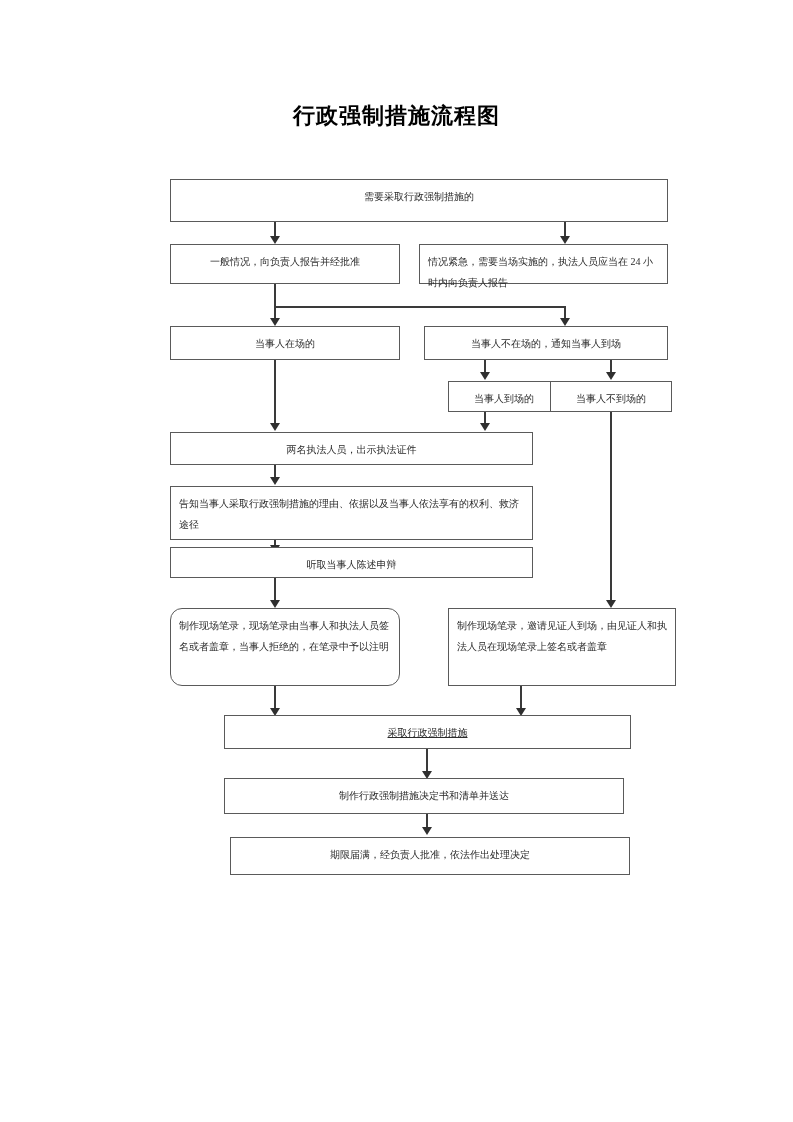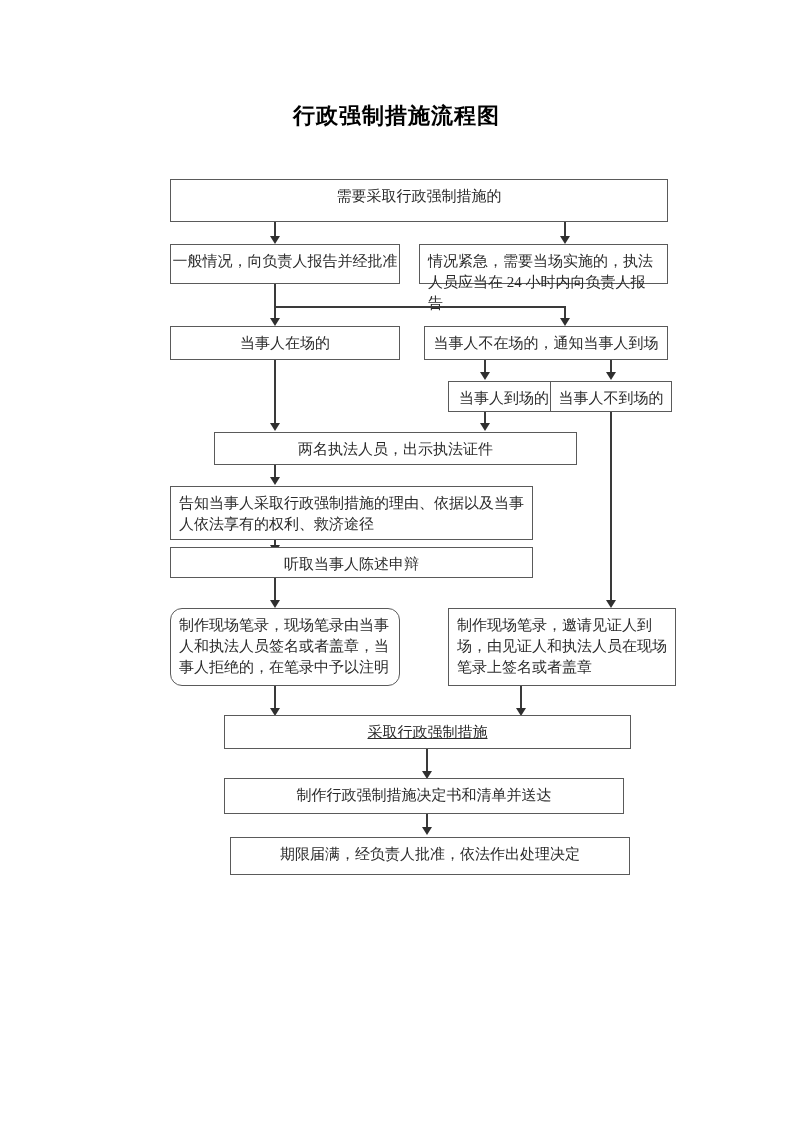--- a/index.html
+++ b/index.html
@@ -32,21 +32,21 @@
     font-size: 22px;
     letter-spacing: 1px;
     color: #000000;
   }
   .node {
     position: absolute;
     box-sizing: border-box;
     border: 1px solid #5a5a5a;
     background: #ffffff;
     font-family: "DejaVu Serif", "Liberation Serif", serif;
-    font-size: 15px;
+    font-size: 10px;
     line-height: 21px;
     color: #2b2b2b;
     overflow: visible;
   }
   .node .txt {
     display: block;
     padding: 0;
   }
   .node.center .txt {
     text-align: center;
@@ -133,21 +133,21 @@
   </div>
 
   <div class="line vline" style="left:274px; top:360px; height:65px;"></div>
   <div class="arrow" style="left:270px; top:423px;"></div>
   <div class="line vline" style="left:484px; top:412px; height:13px;"></div>
   <div class="arrow" style="left:480px; top:423px;"></div>
 
   <div class="line vline" style="left:610px; top:412px; height:190px;"></div>
   <div class="arrow" style="left:606px; top:600px;"></div>
 
-  <div class="node center" style="left:170px; top:432px; width:363px; height:33px;margin-left:44px;">
+  <div class="node center" style="left:170px; top:432px; width:363px; height:33px;">
     <span class="txt">两名执法人员，出示执法证件</span>
   </div>
 
   <div class="line vline" style="left:274px; top:465px; height:14px;"></div>
   <div class="arrow" style="left:270px; top:477px;"></div>
 
   <div class="node left" style="left:170px; top:486px; width:363px; height:54px;">
     <span class="txt">告知当事人采取行政强制措施的理由、依据以及当事人依法享有的权利、救济途径</span>
   </div>
 

